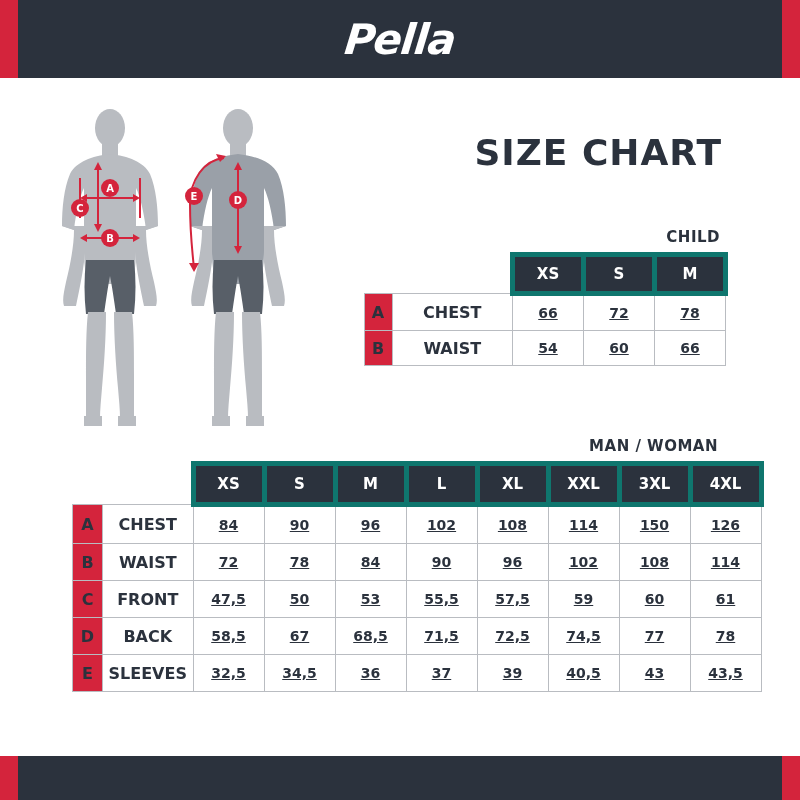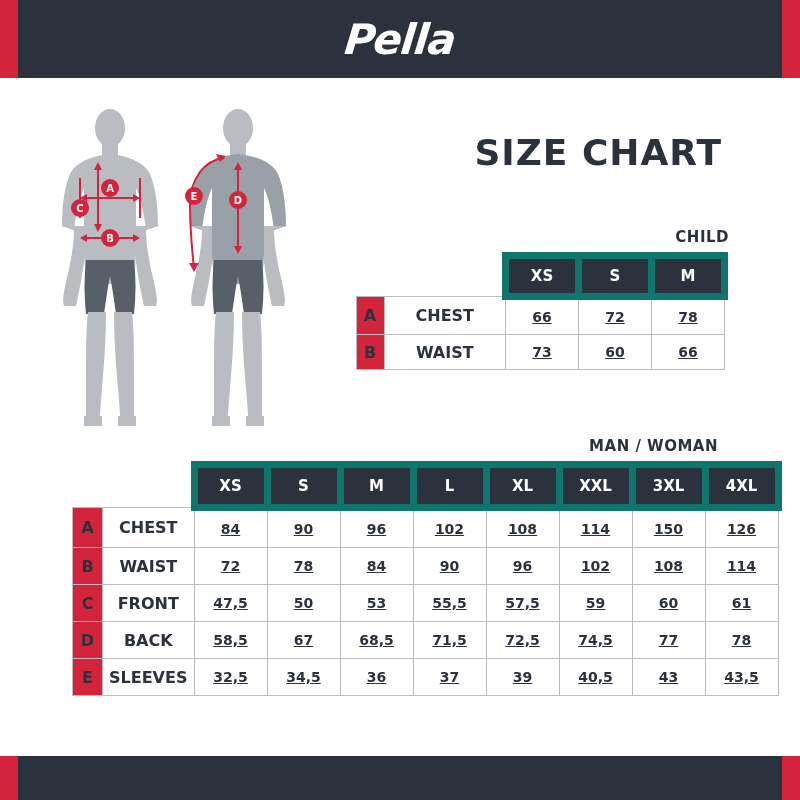--- a/index.html
+++ b/index.html
@@ -101,41 +101,41 @@
 
   
   .table-caption {
     position: absolute;
     font-family: "DejaVu Sans", sans-serif;
     font-weight: bold;
     font-size: 15px;
     letter-spacing: 0.5px;
     color: #2b323d;
   }
-  #child-caption { right: 71px; top: 228px; }
+  #child-caption { right: 80px; top: 228px; }
   #adult-caption { right: 82px; top: 437px; }
 
   
   table.sizetable {
     border-collapse: collapse;
     position: absolute;
     font-family: "DejaVu Sans", sans-serif;
   }
   table.sizetable td, table.sizetable th {
     border: 1px solid #b9bcc1;
     text-align: center;
     vertical-align: middle;
     font-weight: bold;
     color: #2b323d;
     padding: 0;
   }
   table.sizetable thead th {
     background: #2b323d;
     color: #ffffff;
-    border: 7px solid #0f766e;
+    border: 5px solid #0f766e;
     font-size: 15px;
   }
   table.sizetable thead th.corner {
     background: #ffffff;
     border: none;
   }
   td.letter {
     background: #d4243c;
     color: #ffffff;
     font-size: 16px;
@@ -272,21 +272,21 @@
       <tr>
         <td class="letter">A</td>
         <td class="rowlabel">CHEST</td>
         <td class="val">66</td>
         <td class="val">72</td>
         <td class="val">78</td>
       </tr>
       <tr>
         <td class="letter">B</td>
         <td class="rowlabel">WAIST</td>
-        <td class="val">73</td>
+        <td class="val">54</td>
         <td class="val">60</td>
         <td class="val">66</td>
       </tr>
     </tbody>
   </table>
 
   <div class="table-caption" id="adult-caption">MAN / WOMAN</div>
 
   <table class="sizetable" id="adult-table">
     <thead>

